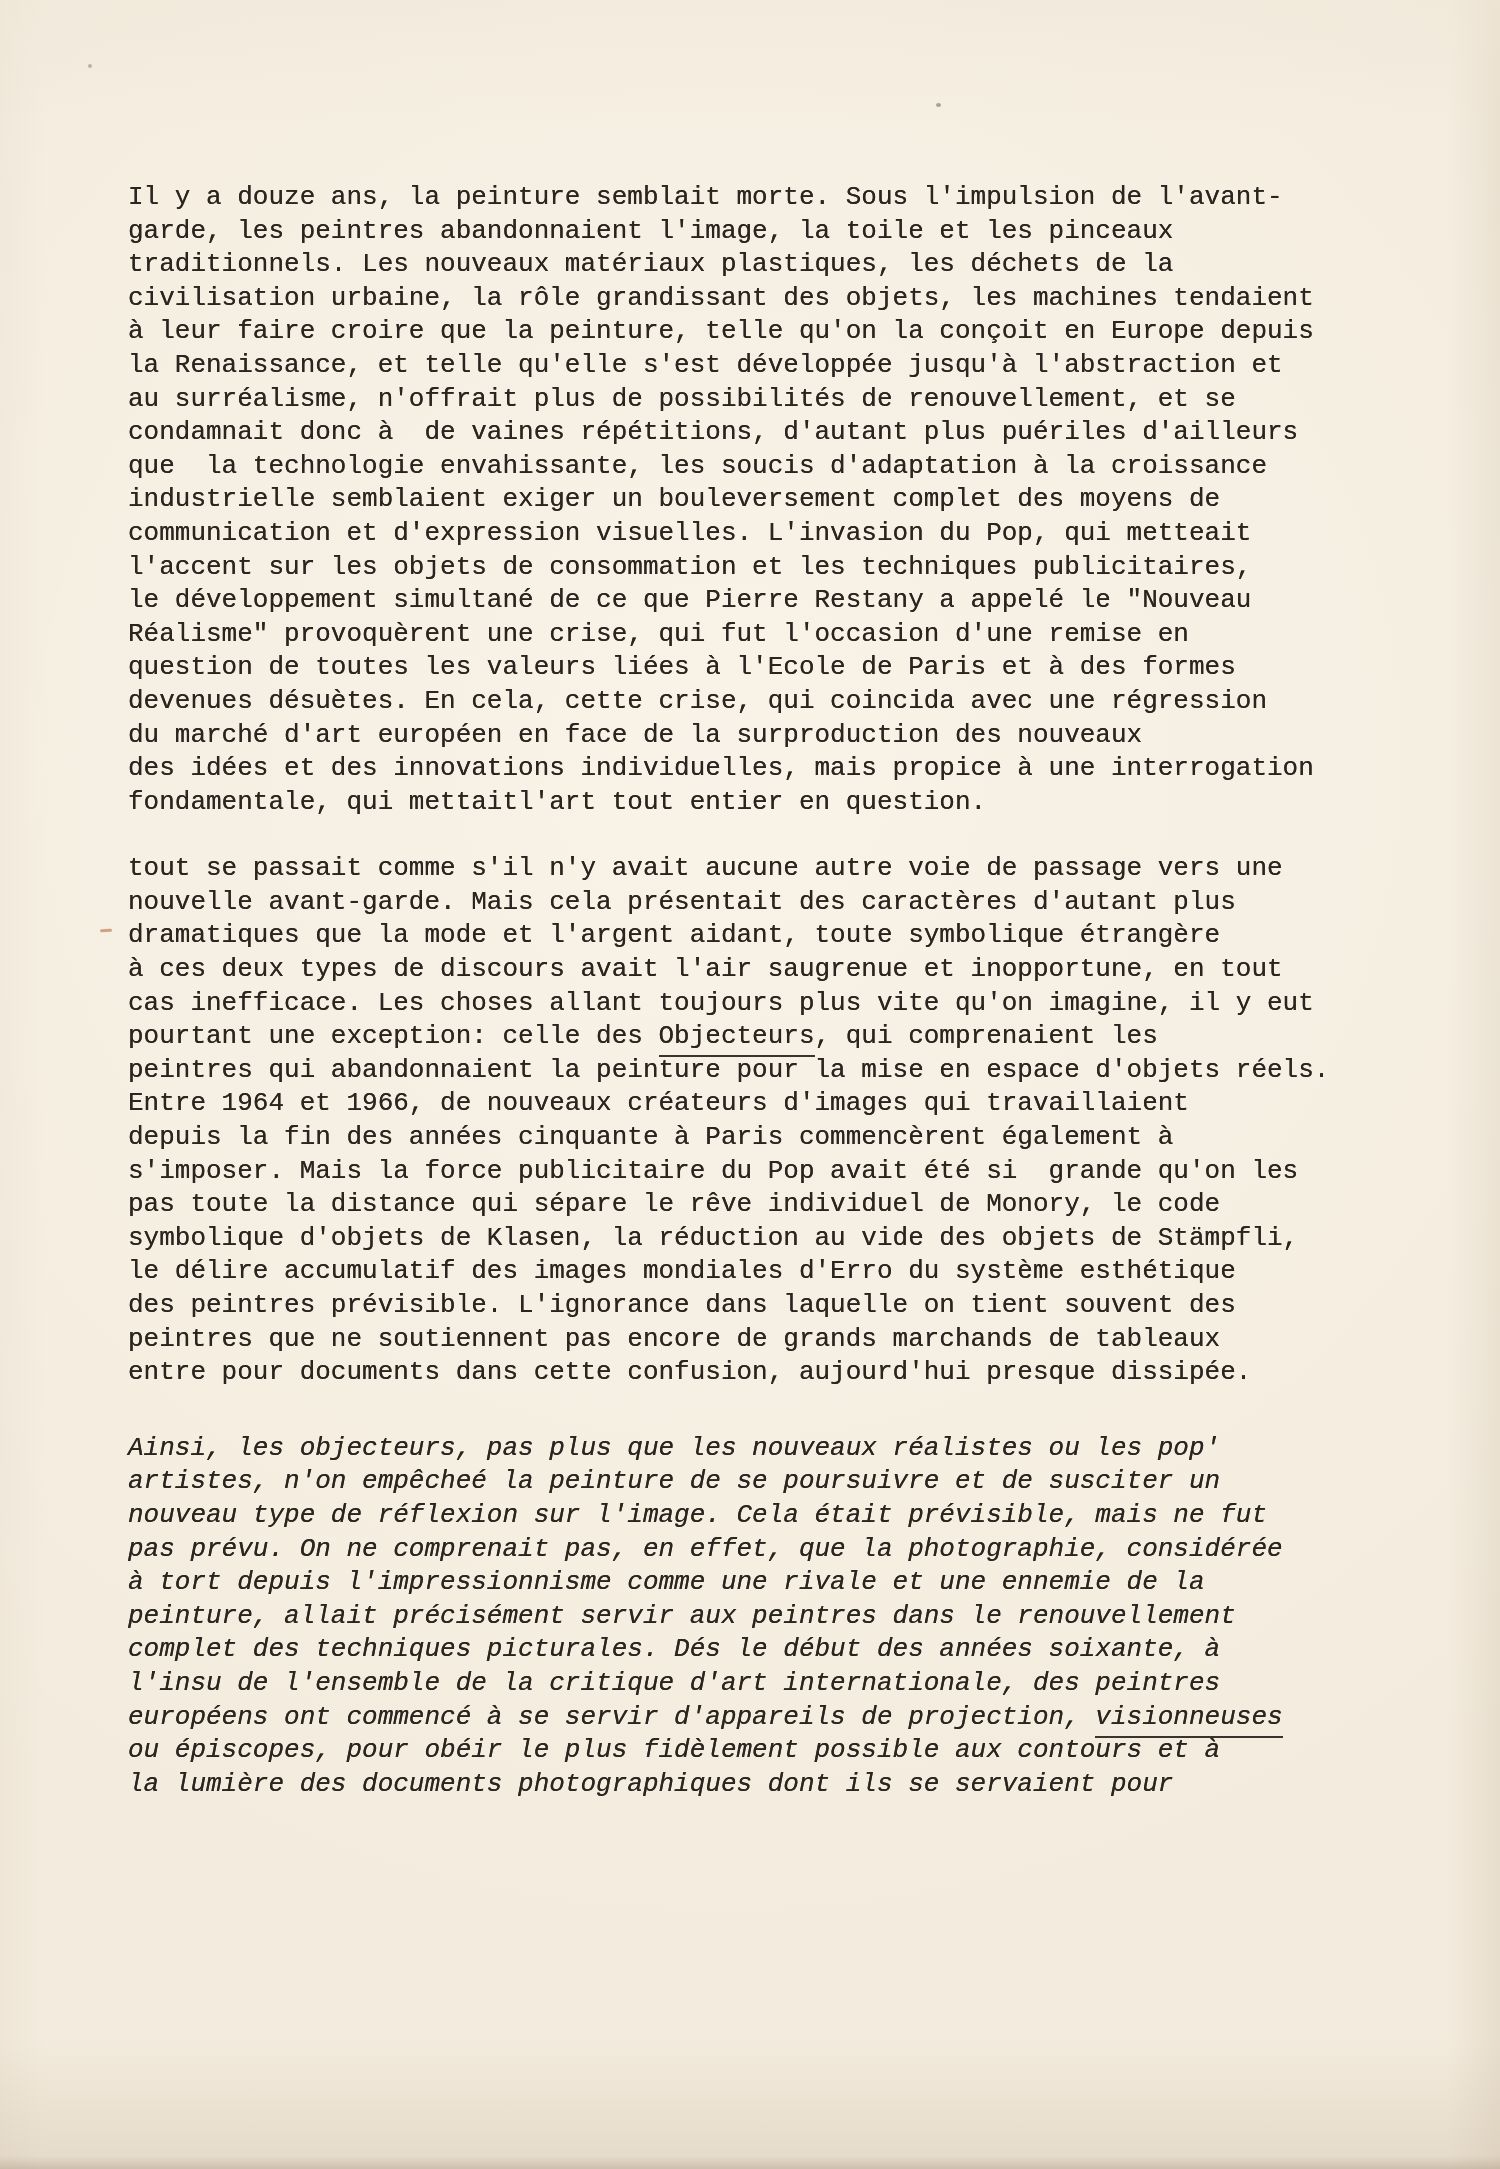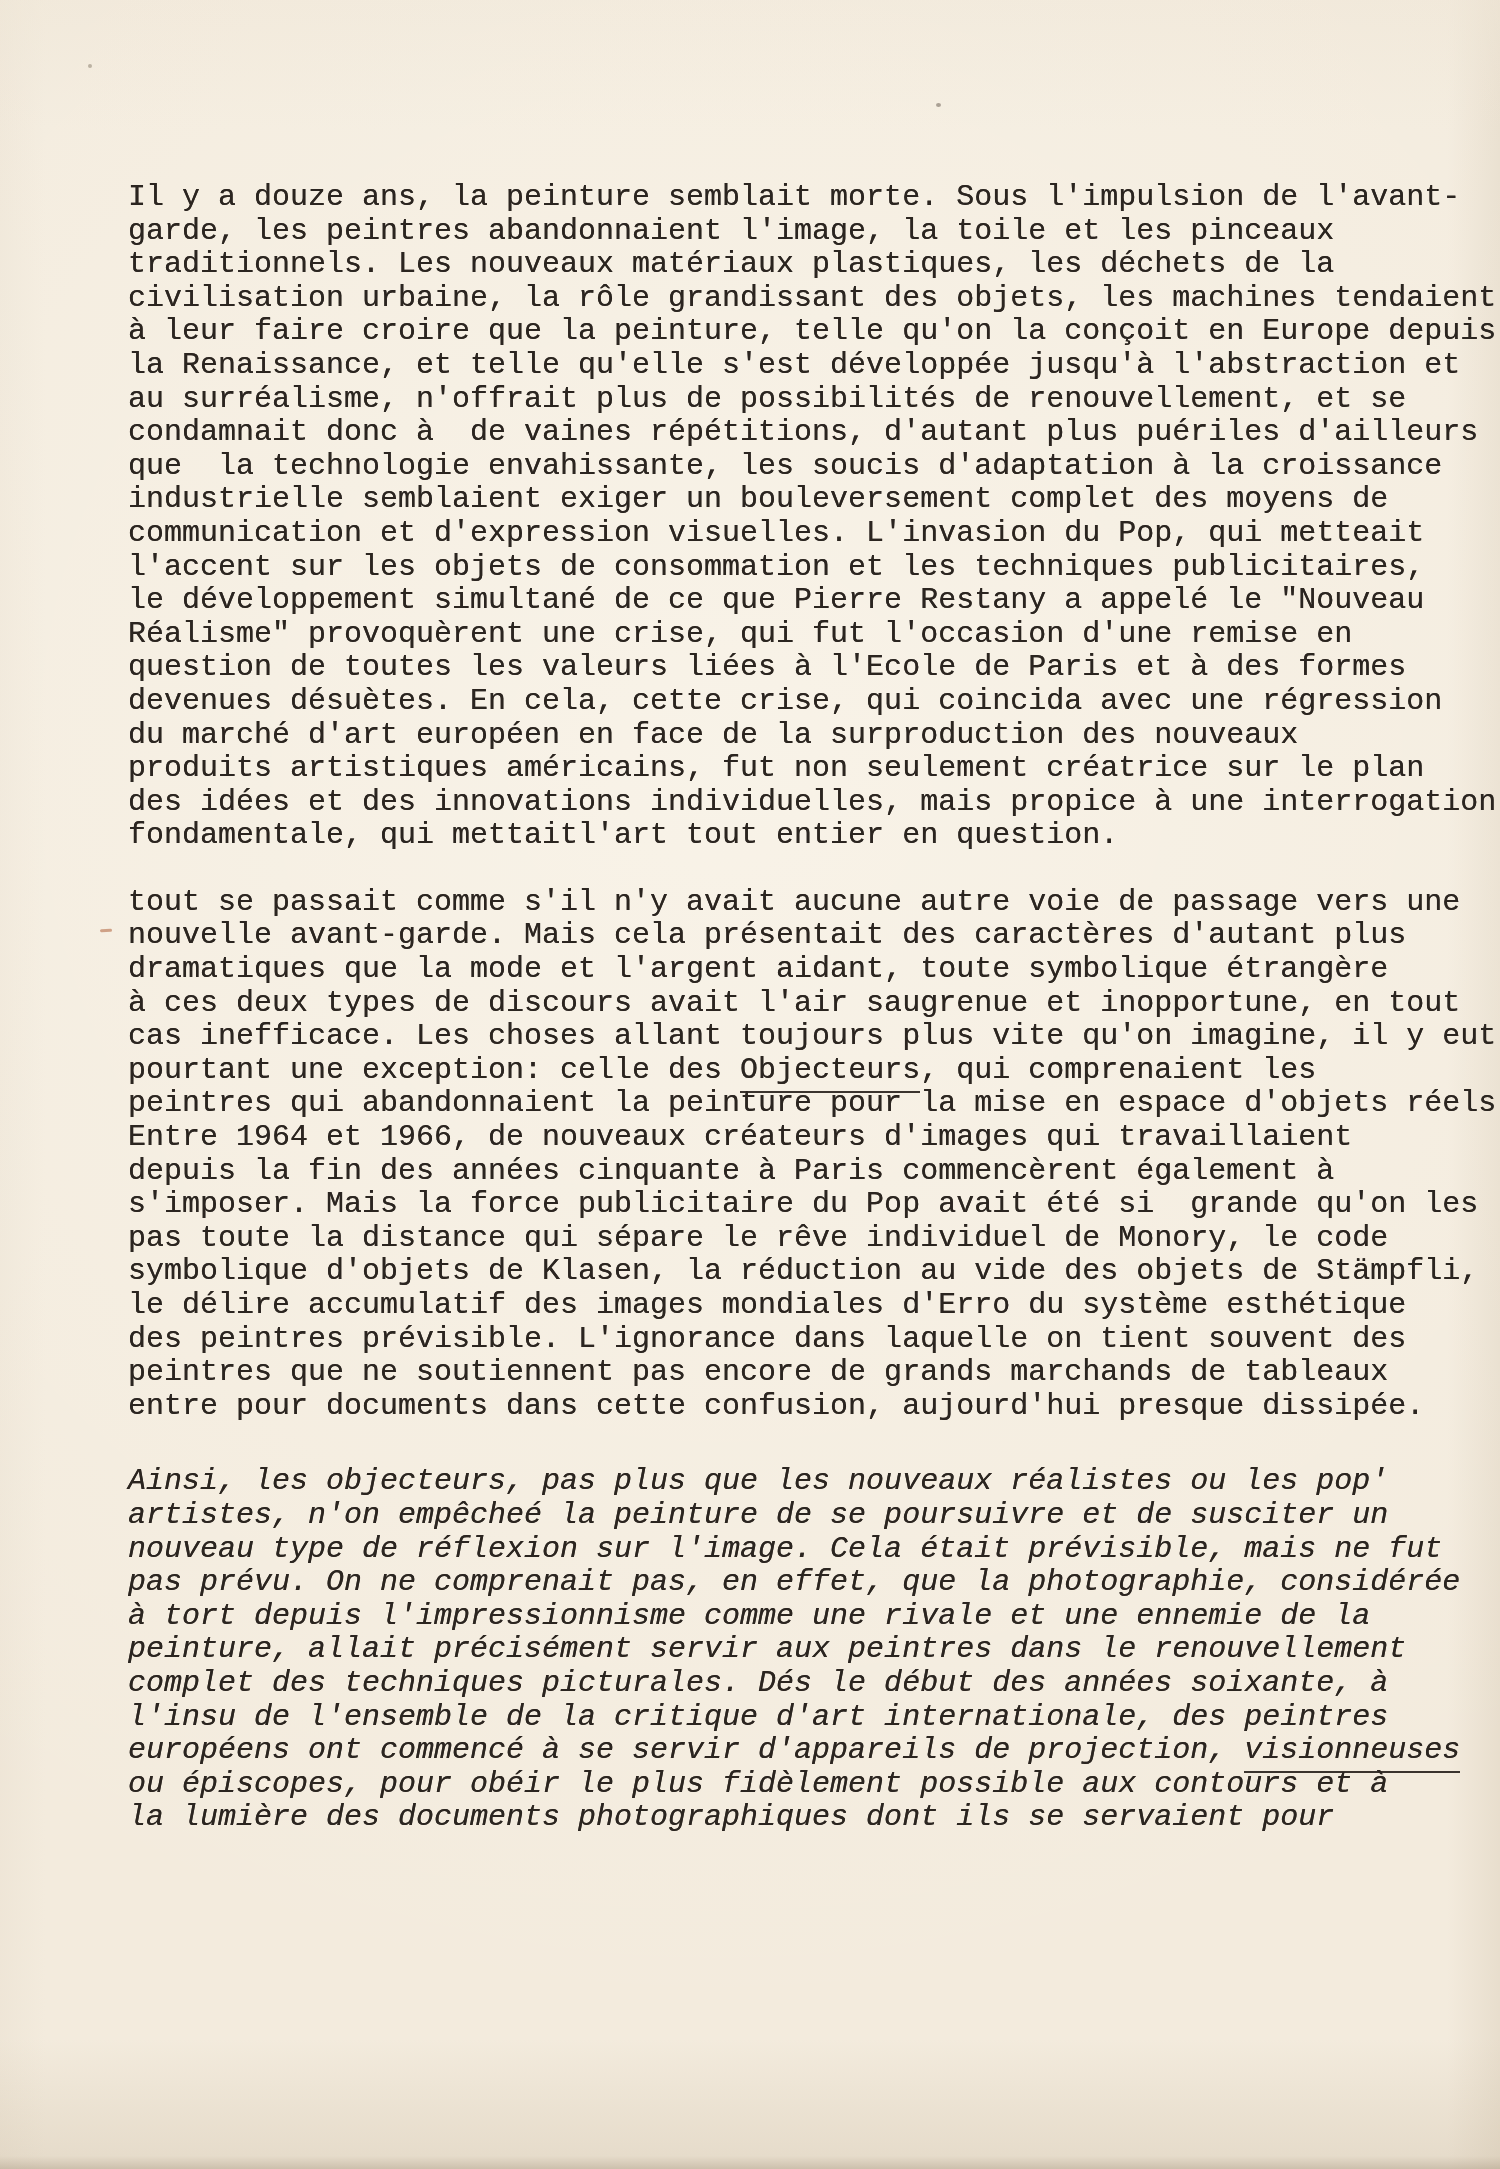--- a/index.html
+++ b/index.html
@@ -19,21 +19,21 @@
       linear-gradient(to bottom, rgba(238,228,212,0.55), rgba(238,228,212,0) 6%, rgba(238,228,212,0) 94%, rgba(196,180,155,0.28) 99.4%, rgba(158,140,114,0.45) 100%),
       linear-gradient(to right, rgba(232,222,206,0.40), rgba(232,222,206,0) 3%, rgba(232,222,206,0) 96.5%, rgba(206,191,168,0.30) 100%);
     font-family: "Liberation Mono", "DejaVu Sans Mono", monospace;
     color: #2b2520;
   }
   .text-block {
     position: absolute;
     left: 128px;
     top: 181px;
     width: 1180px;
-    font-size: 30px;
+    font-size: 26px;
     line-height: 33.6px;
     text-shadow: 0 0 0.6px rgba(43,37,32,0.85);
   }
   .paragraph { margin: 0; }
   .paragraph + .paragraph { margin-top: 33px; }
   .paragraph:nth-child(3) { margin-top: 42px; font-style: italic; }
   .line {
     white-space: pre;
   }
   .underlined {
@@ -76,21 +76,20 @@
         <div class="line">condamnait donc à  de vaines répétitions, d'autant plus puériles d'ailleurs</div>
         <div class="line">que  la technologie envahissante, les soucis d'adaptation à la croissance</div>
         <div class="line">industrielle semblaient exiger un bouleversement complet des moyens de</div>
         <div class="line">communication et d'expression visuelles. L'invasion du Pop, qui metteait</div>
         <div class="line">l'accent sur les objets de consommation et les techniques publicitaires,</div>
         <div class="line">le développement simultané de ce que Pierre Restany a appelé le "Nouveau</div>
         <div class="line">Réalisme" provoquèrent une crise, qui fut l'occasion d'une remise en</div>
         <div class="line">question de toutes les valeurs liées à l'Ecole de Paris et à des formes</div>
         <div class="line">devenues désuètes. En cela, cette crise, qui coincida avec une régression</div>
         <div class="line">du marché d'art européen en face de la surproduction des nouveaux</div>
-        <div class="line">produits artistiques américains, fut non seulement créatrice sur le plan</div>
         <div class="line">des idées et des innovations individuelles, mais propice à une interrogation</div>
         <div class="line">fondamentale, qui mettaitl'art tout entier en question.</div>
       </div>
       <div class="paragraph">
         <div class="line">tout se passait comme s'il n'y avait aucune autre voie de passage vers une</div>
         <div class="line">nouvelle avant-garde. Mais cela présentait des caractères d'autant plus</div>
         <div class="line">dramatiques que la mode et l'argent aidant, toute symbolique étrangère</div>
         <div class="line">à ces deux types de discours avait l'air saugrenue et inopportune, en tout</div>
         <div class="line">cas inefficace. Les choses allant toujours plus vite qu'on imagine, il y eut</div>
         <div class="line">pourtant une exception: celle des <span class="underlined">Objecteurs</span>, qui comprenaient les</div>

